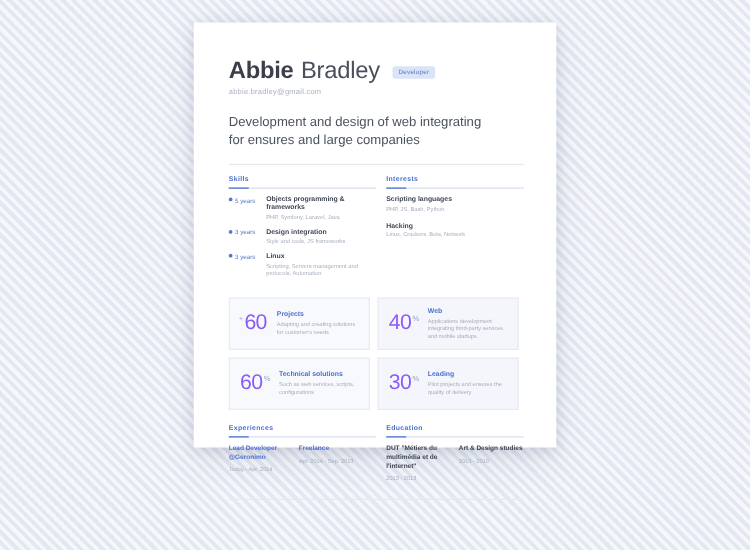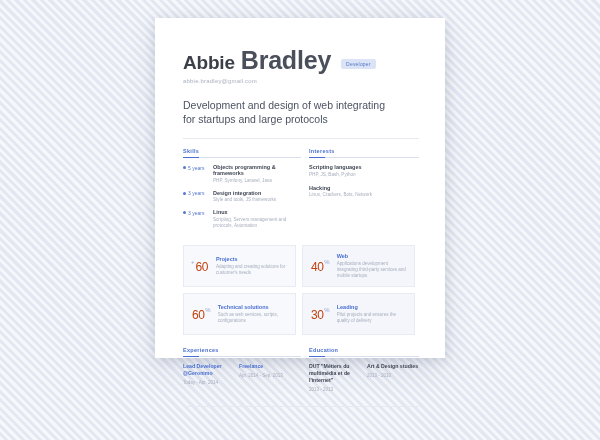--- a/index.html
+++ b/index.html
@@ -50,22 +50,22 @@
     align-items: baseline;
     gap: 6px;
   }
   .fname {
     font-size: 19px;
     font-weight: bold;
     color: #3b3f4a;
     letter-spacing: -0.2px;
   }
   .lname {
-    font-size: 25px;
-    font-weight: bold;
+    font-size: 19px;
+    font-weight: normal;
     color: #4a4f5c;
     letter-spacing: -0.2px;
   }
   .role-badge {
     margin-left: 4px;
     background: #dbe4f7;
     color: #5577c4;
     font-size: 5px;
     padding: 2px 5px;
     border-radius: 2px;
@@ -180,22 +180,22 @@
     height: 42px;
     background: #f4f6fb;
     border: 1px solid #e7ebf4;
     box-sizing: border-box;
     display: flex;
     align-items: center;
     padding: 0 7px;
   }
   .card.light { background: #f7f9fd; }
   .stat-num {
-    font-size: 12px;
-    color: #c2410c;
+    font-size: 17px;
+    color: #8b5cf6;
     font-weight: normal;
     line-height: 1;
     letter-spacing: -0.5px;
   }
   .stat-sup {
     font-size: 6px;
     color: #9aa6c6;
     vertical-align: super;
     margin-left: 1px;
   }
@@ -278,21 +278,21 @@
 
     <div class="name-row">
       <span class="fname">Abbie</span>
       <span class="lname">Bradley</span>
       <span class="role-badge">Developer</span>
     </div>
     <div class="email">abbie.bradley@gmail.com</div>
 
     <div class="headline">
       <div>Development and design of web integrating</div>
-      <div>for startups and large protocols</div>
+      <div>for ensures and large companies</div>
     </div>
 
     <div class="rule"></div>
 
     <div class="two-col">
       <div class="col-left">
         <div class="sec-title">Skills</div>
         <div class="sec-bar"></div>
 
         <div class="skill-row">

